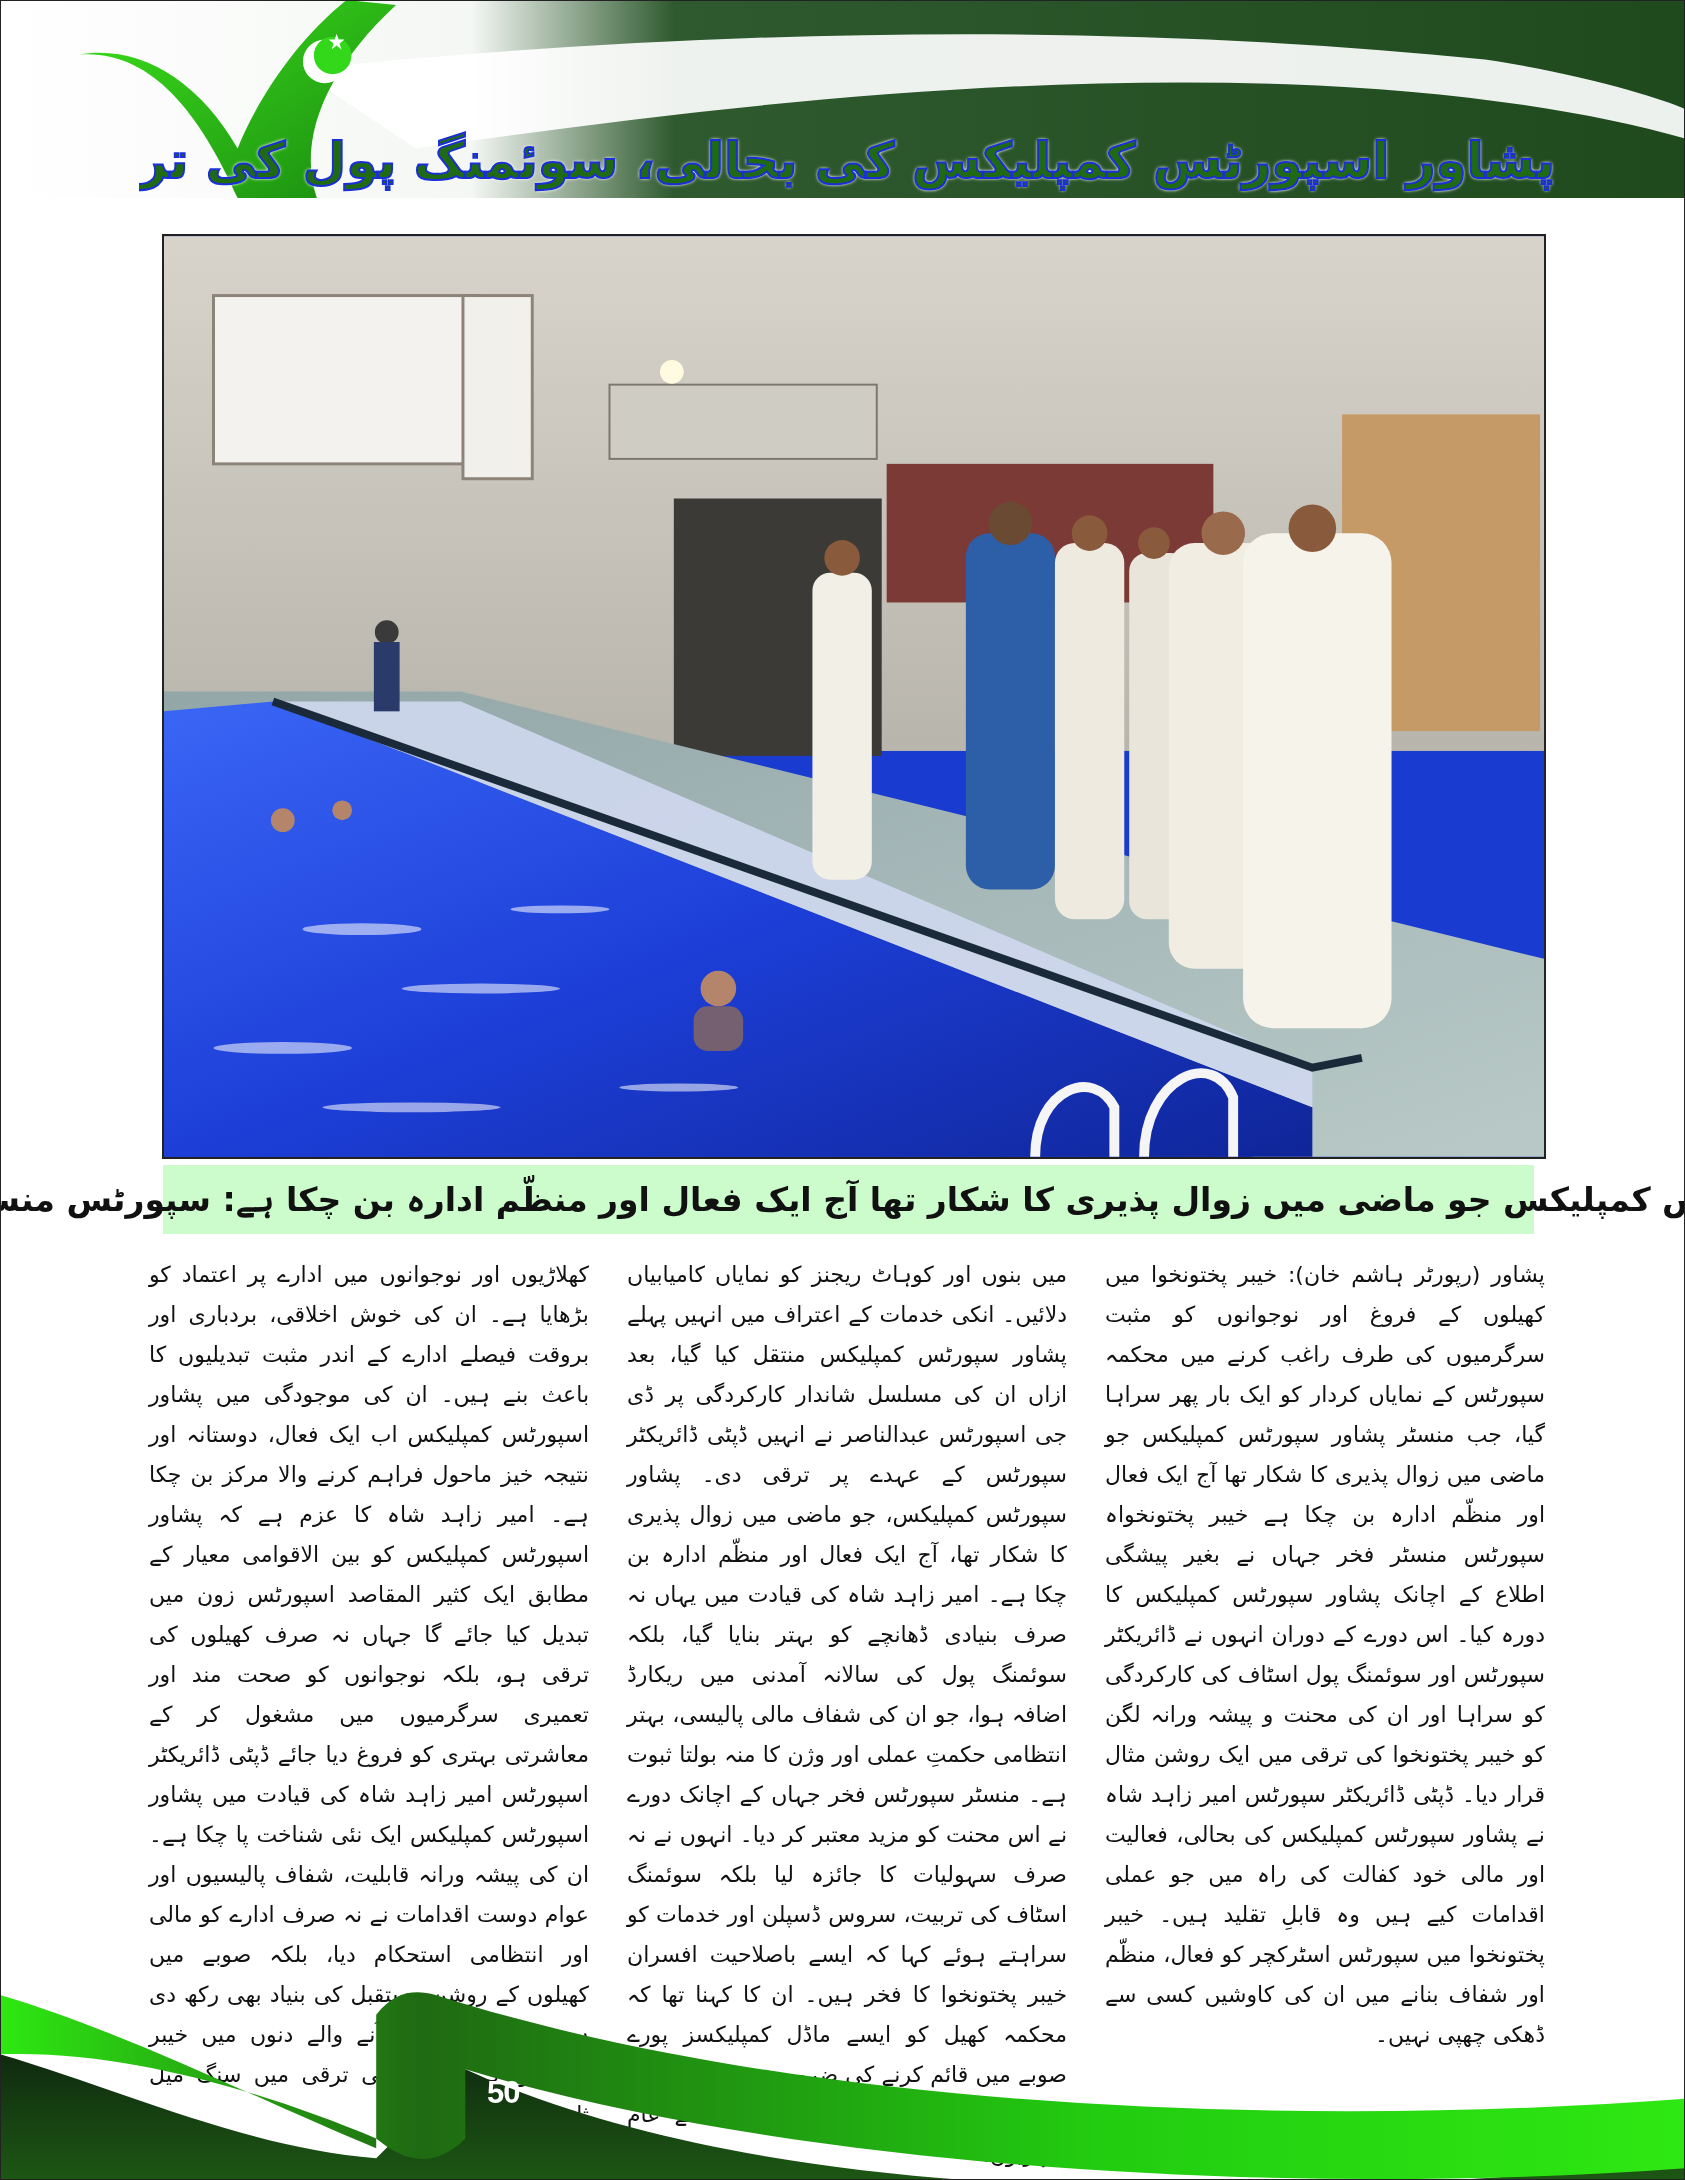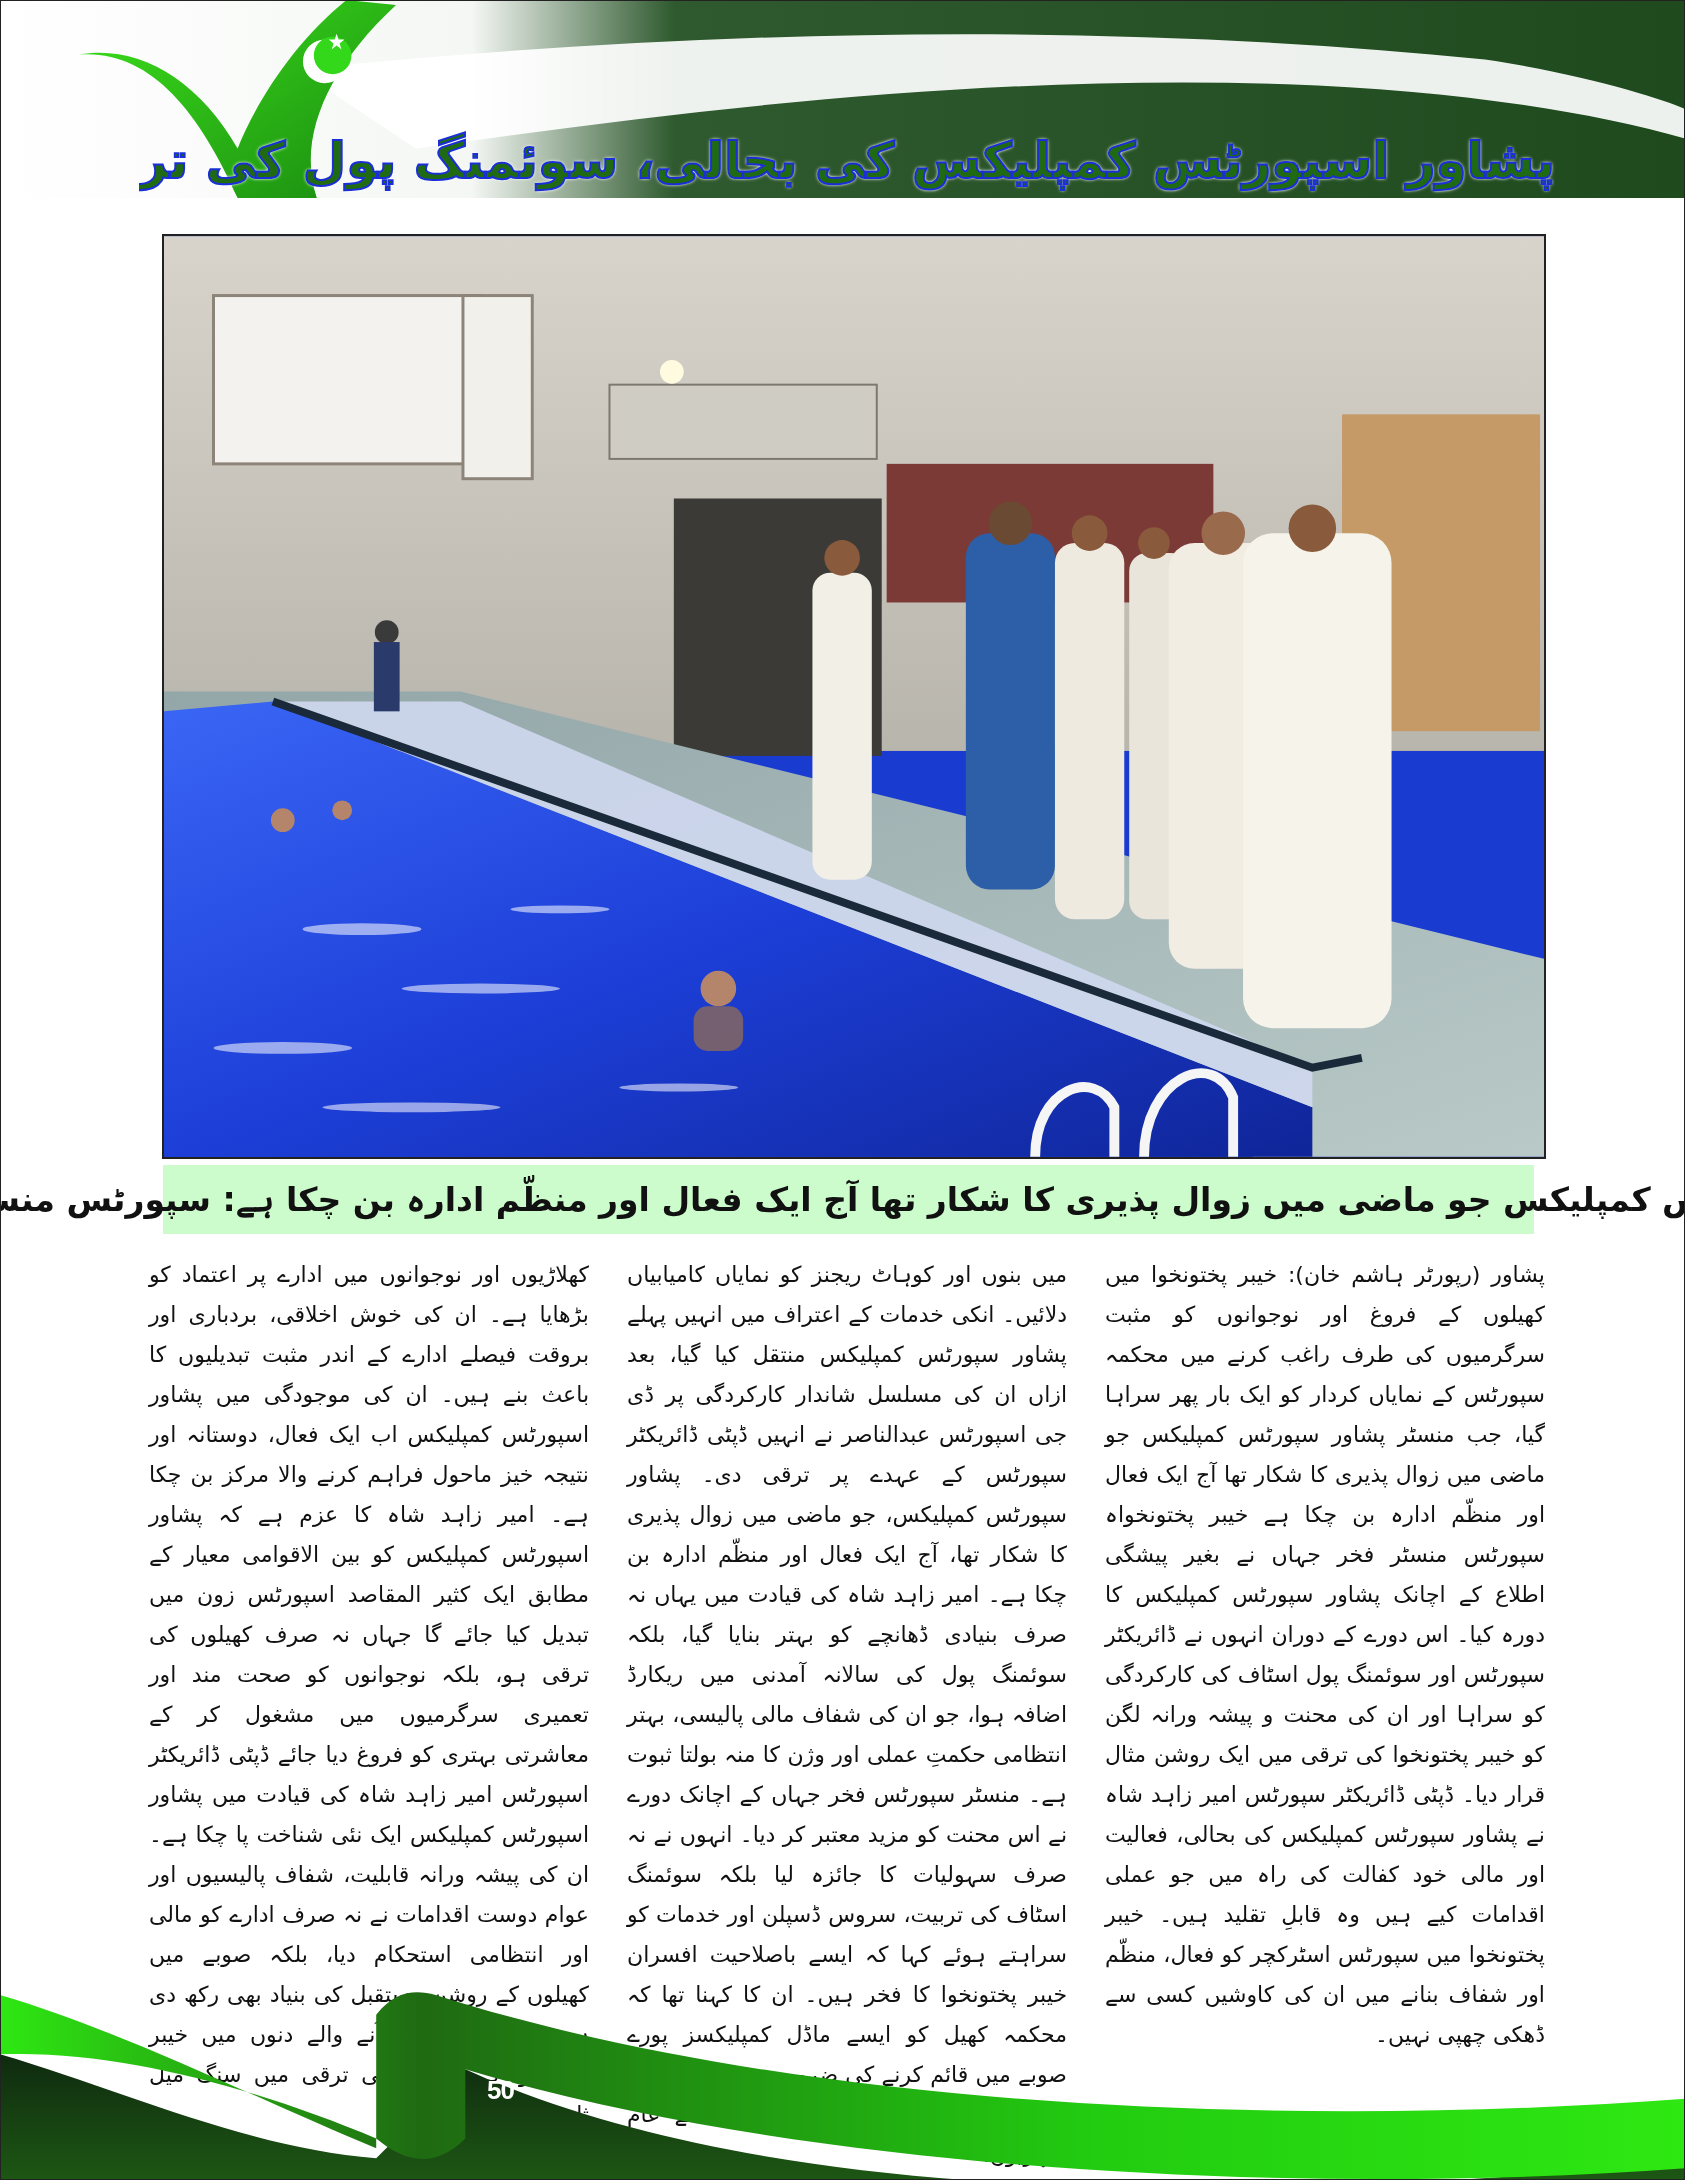--- a/index.html
+++ b/index.html
@@ -38,21 +38,21 @@
   }
   .col {
     flex: 1; direction: rtl; text-align: justify; text-align-last: right;
     font-family: "DejaVu Sans", sans-serif; font-size: 22px; line-height: 40px;
     color: #111;
   }
   .col p { margin: 0 0 8px 0; }
   .footer-bg { position: absolute; left: 0; top: 1990px; width: 1685px; height: 190px; }
   .page-number {
     position: absolute; left: 487px; top: 2075px;
-    font-family: "Liberation Sans", sans-serif; font-weight: bold; font-size: 26px;
+    font-family: "Liberation Sans", sans-serif; font-weight: bold; font-size: 31px;
     color: #ffffff; letter-spacing: -1px;
   }
   .page-border { position: absolute; left: 0; top: 0; width: 1683px; height: 2178px; border: 1px solid #222; pointer-events: none; }
 </style>
 </head>
 <body>
 
 <svg class="header-bg" viewBox="0 0 1702 200" preserveAspectRatio="none">
   <defs>
     <linearGradient id="hdrDark" x1="0" y1="0" x2="1" y2="0">

